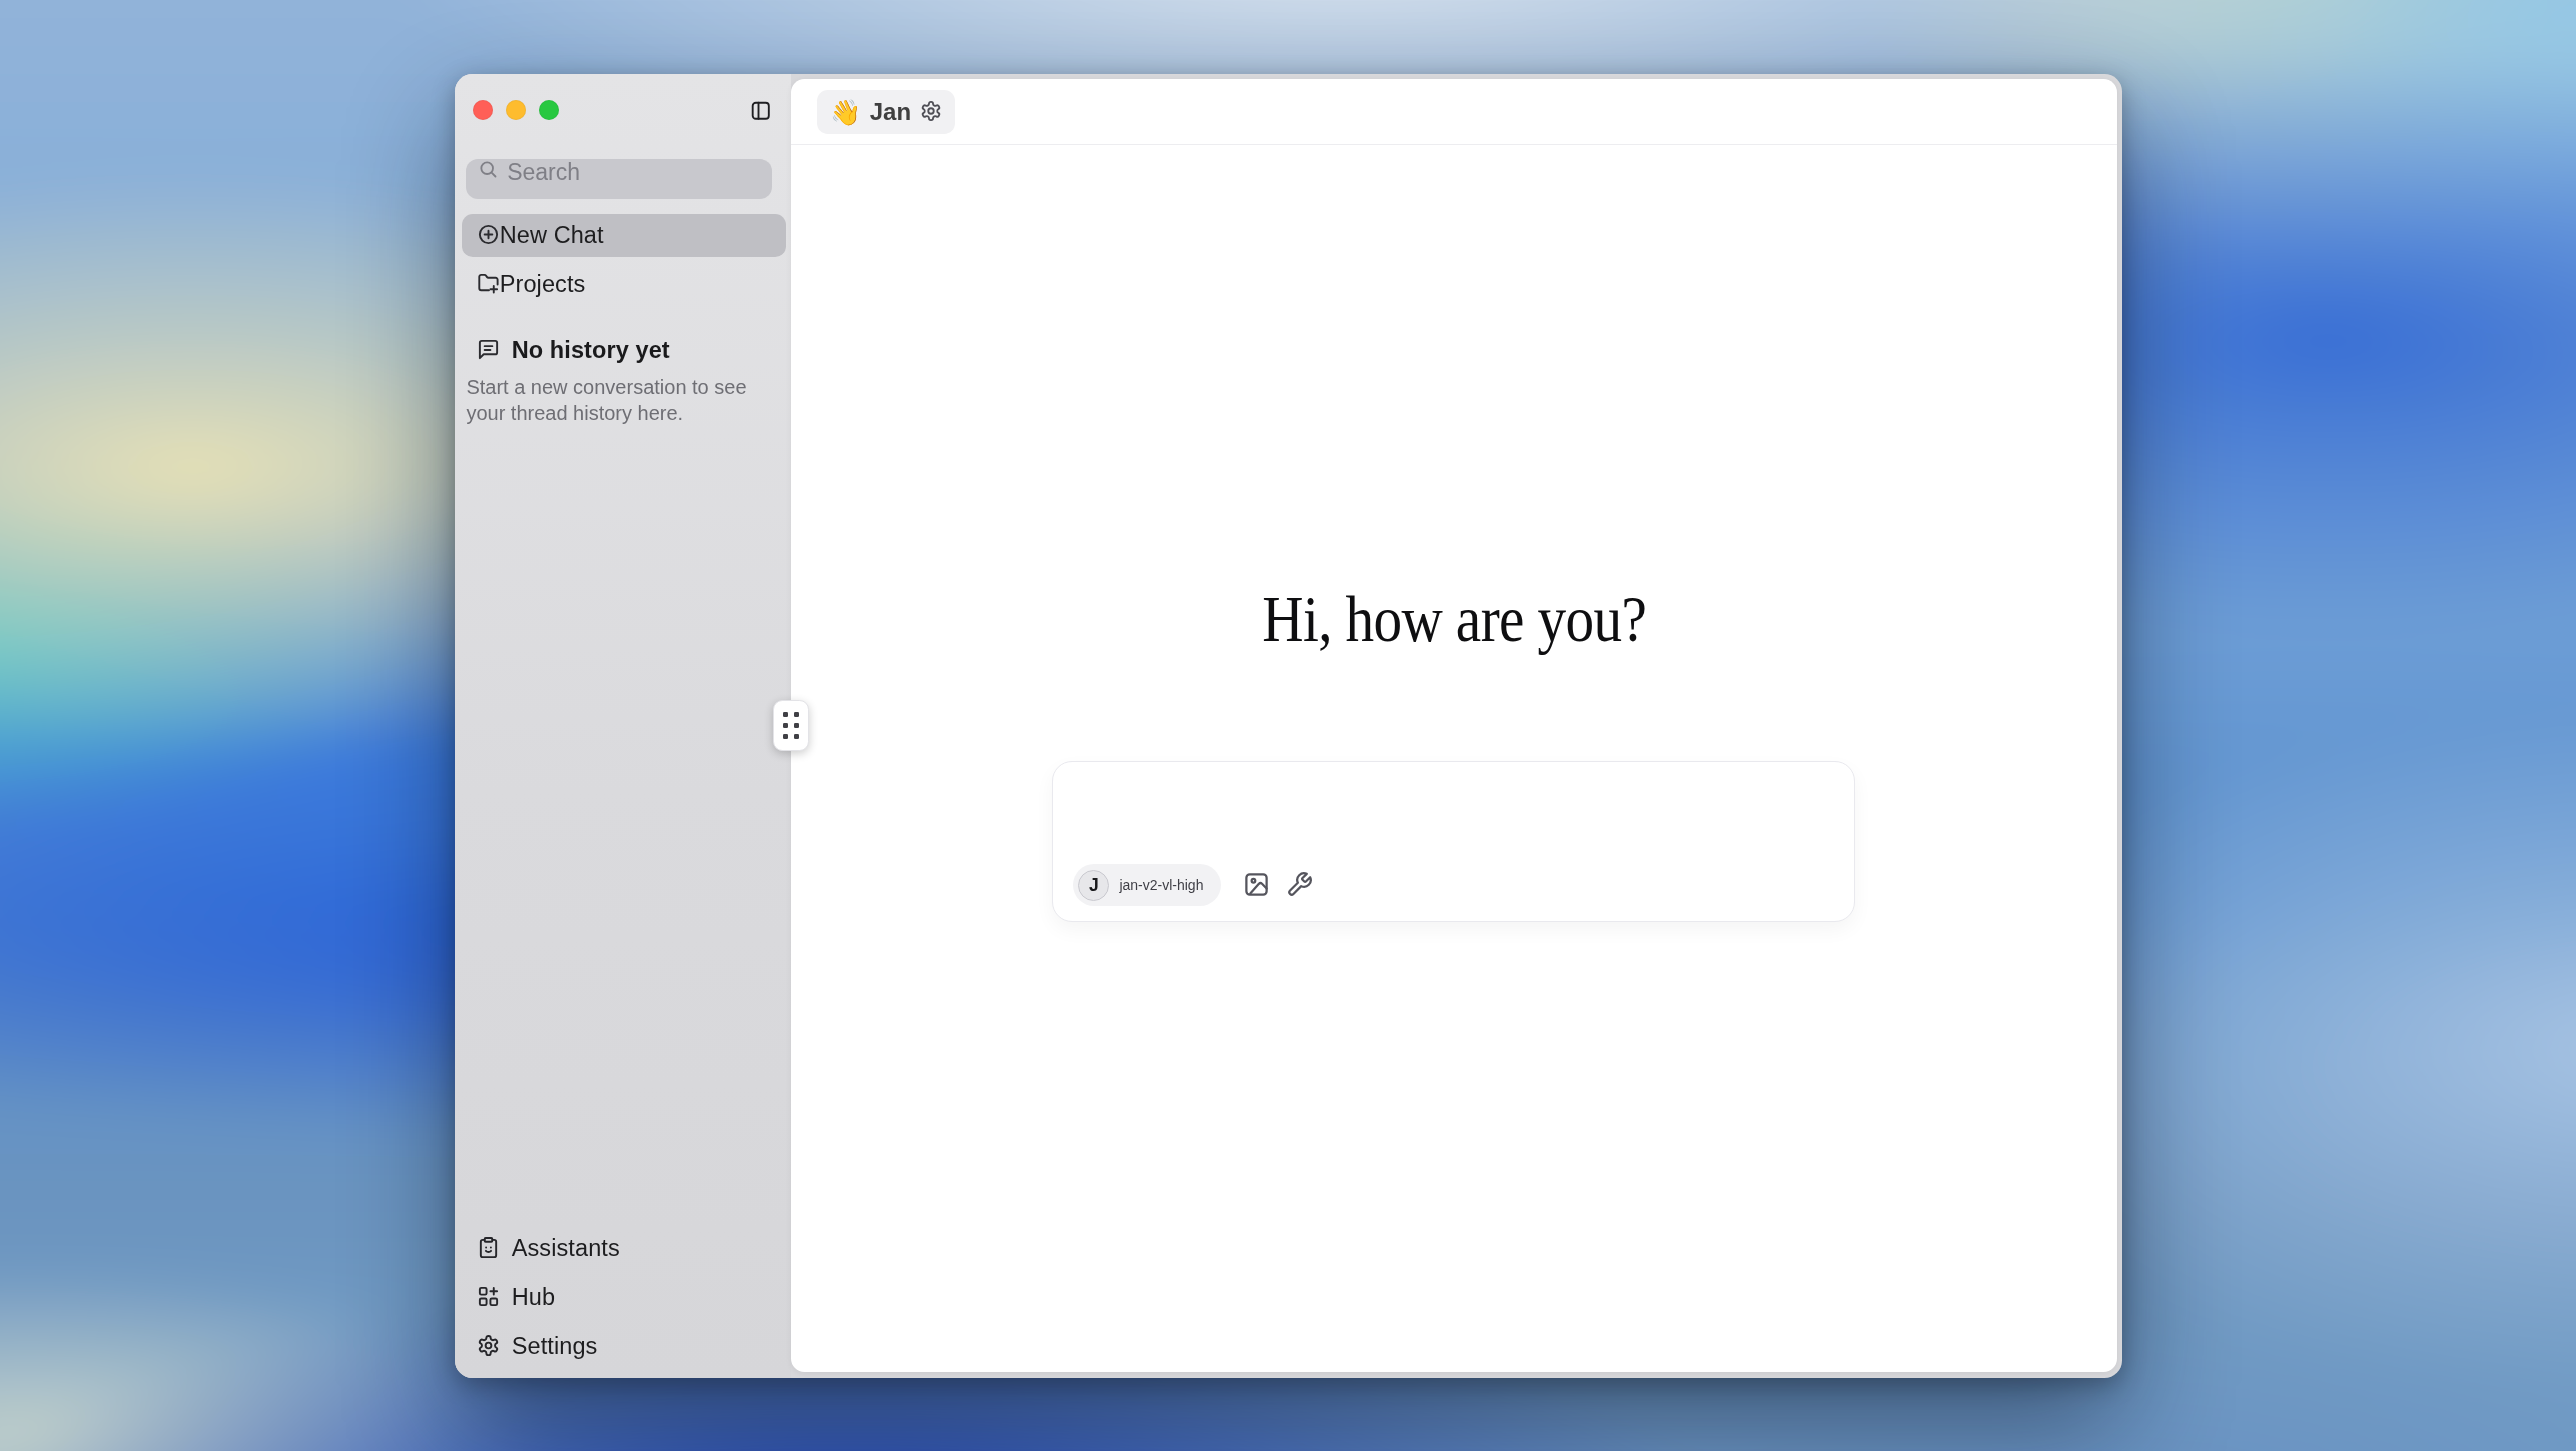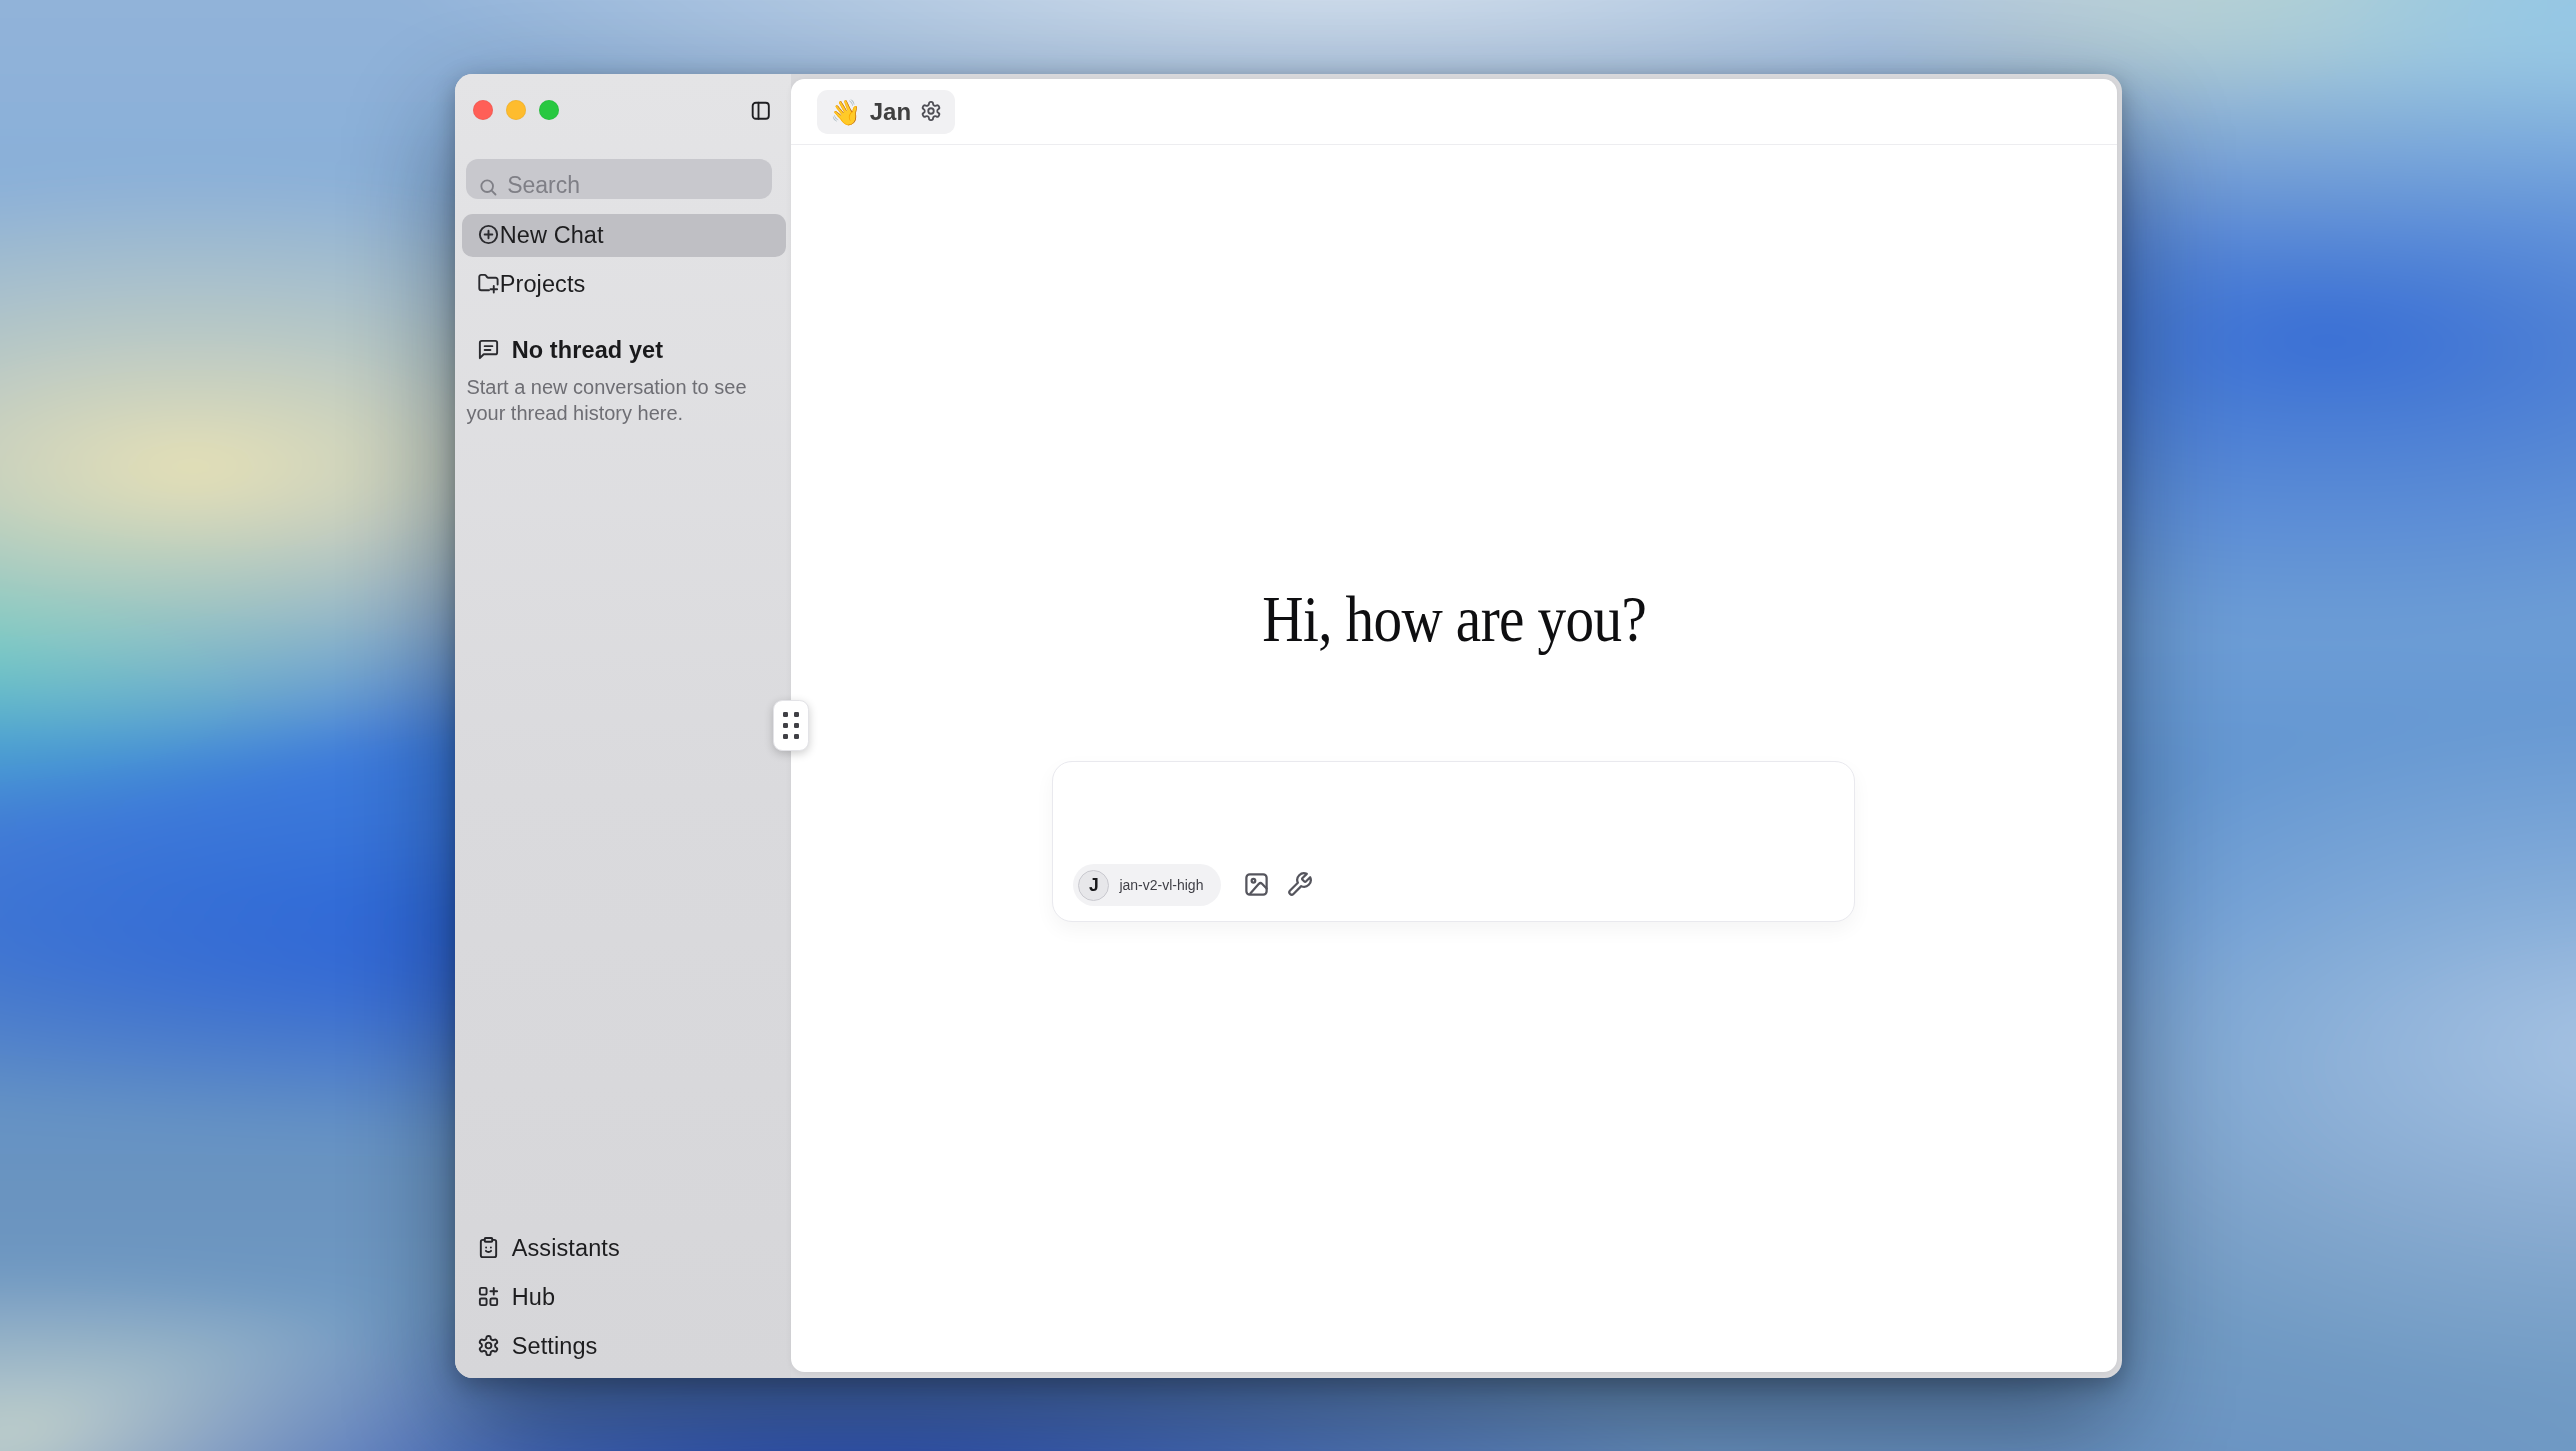--- a/index.html
+++ b/index.html
@@ -35,21 +35,21 @@
   .sidebar { position:absolute; left:0; top:0; width:336px; height:100%;
     background:linear-gradient(180deg,#e4e4e6 0%,#dadadd 55%,#d6d6d9 100%);
     border-radius:17.5px 0 0 17.5px; }
   .traffic { position:absolute; left:18px; top:26px; display:flex; gap:12.8px; }
   .light { width:20px; height:20px; border-radius:50%; box-shadow: inset 0 0 1.3px rgba(0,0,0,.18); }
   .toggle-btn { position:absolute; left:294px; top:25.5px; width:24px; height:24px; color:#1f1f22;
     display:flex; align-items:center; justify-content:center; cursor:pointer; }
   .toggle-btn svg { width:21.5px; height:21.5px; }
 
   .search-box { position:absolute; left:10.8px; top:85px; width:306px; height:40px;
-    border-radius:12px; background:#c8c8cd; display:flex; align-items:flex-end;
+    border-radius:12px; background:#c8c8cd; display:flex; align-items:flex-start;
     padding:0 12px; gap:9.4px; color:#7f7f86; }
   .search-box svg { width:20px; height:20px; flex:none; }
   .search-text { font-size:23px; color:#7f7f86; }
 
   .nav-row { position:absolute; left:6.7px; width:324px; height:43px; border-radius:10.8px;
     display:flex; align-items:center; padding-left:15px; gap:0; color:#1d1d1f; cursor:pointer; }
   .nav-row.active { background:#bfbfc4; }
   .nav-row svg { width:23px; height:23px; flex:none; color:#2b2b2f; }
   .nav-label { font-size:23.5px; font-weight:500; letter-spacing:0.1px; }
 
@@ -161,21 +161,21 @@
         <span class="nav-label">Projects</span>
       </div>
 
       <div class="threads-head">
         <span>
           <svg viewBox="0 0 24 24" fill="none" stroke="currentColor" stroke-width="2" stroke-linecap="round" stroke-linejoin="round">
               <path d="M21 15a2 2 0 0 1-2 2H7l-4 4V5a2 2 0 0 1 2-2h14a2 2 0 0 1 2 2z"></path>
               <path d="M8 8.5h8M8 12.5h6"></path>
             </svg>
         </span>
-        <span class="threads-title">No thread yet</span>
+        <span class="threads-title">No history yet</span>
       </div>
       <div class="threads-desc">Start a new conversation to see your thread history here.</div>
 
       <div class="footer-row" style="top:1153px">
         <span>
           <svg viewBox="0 0 24 24" fill="none" stroke="currentColor" stroke-width="2" stroke-linecap="round" stroke-linejoin="round">
               <rect x="8" y="2" width="8" height="4" rx="1"></rect>
               <path d="M16 4h2a2 2 0 0 1 2 2v14a2 2 0 0 1-2 2H6a2 2 0 0 1-2-2V6a2 2 0 0 1 2-2h2"></path>
               <path d="M9.5 12h.01M14.5 12h.01"></path>
               <path d="M9.3 15.5a3.6 3.6 0 0 0 5.4 0"></path>

